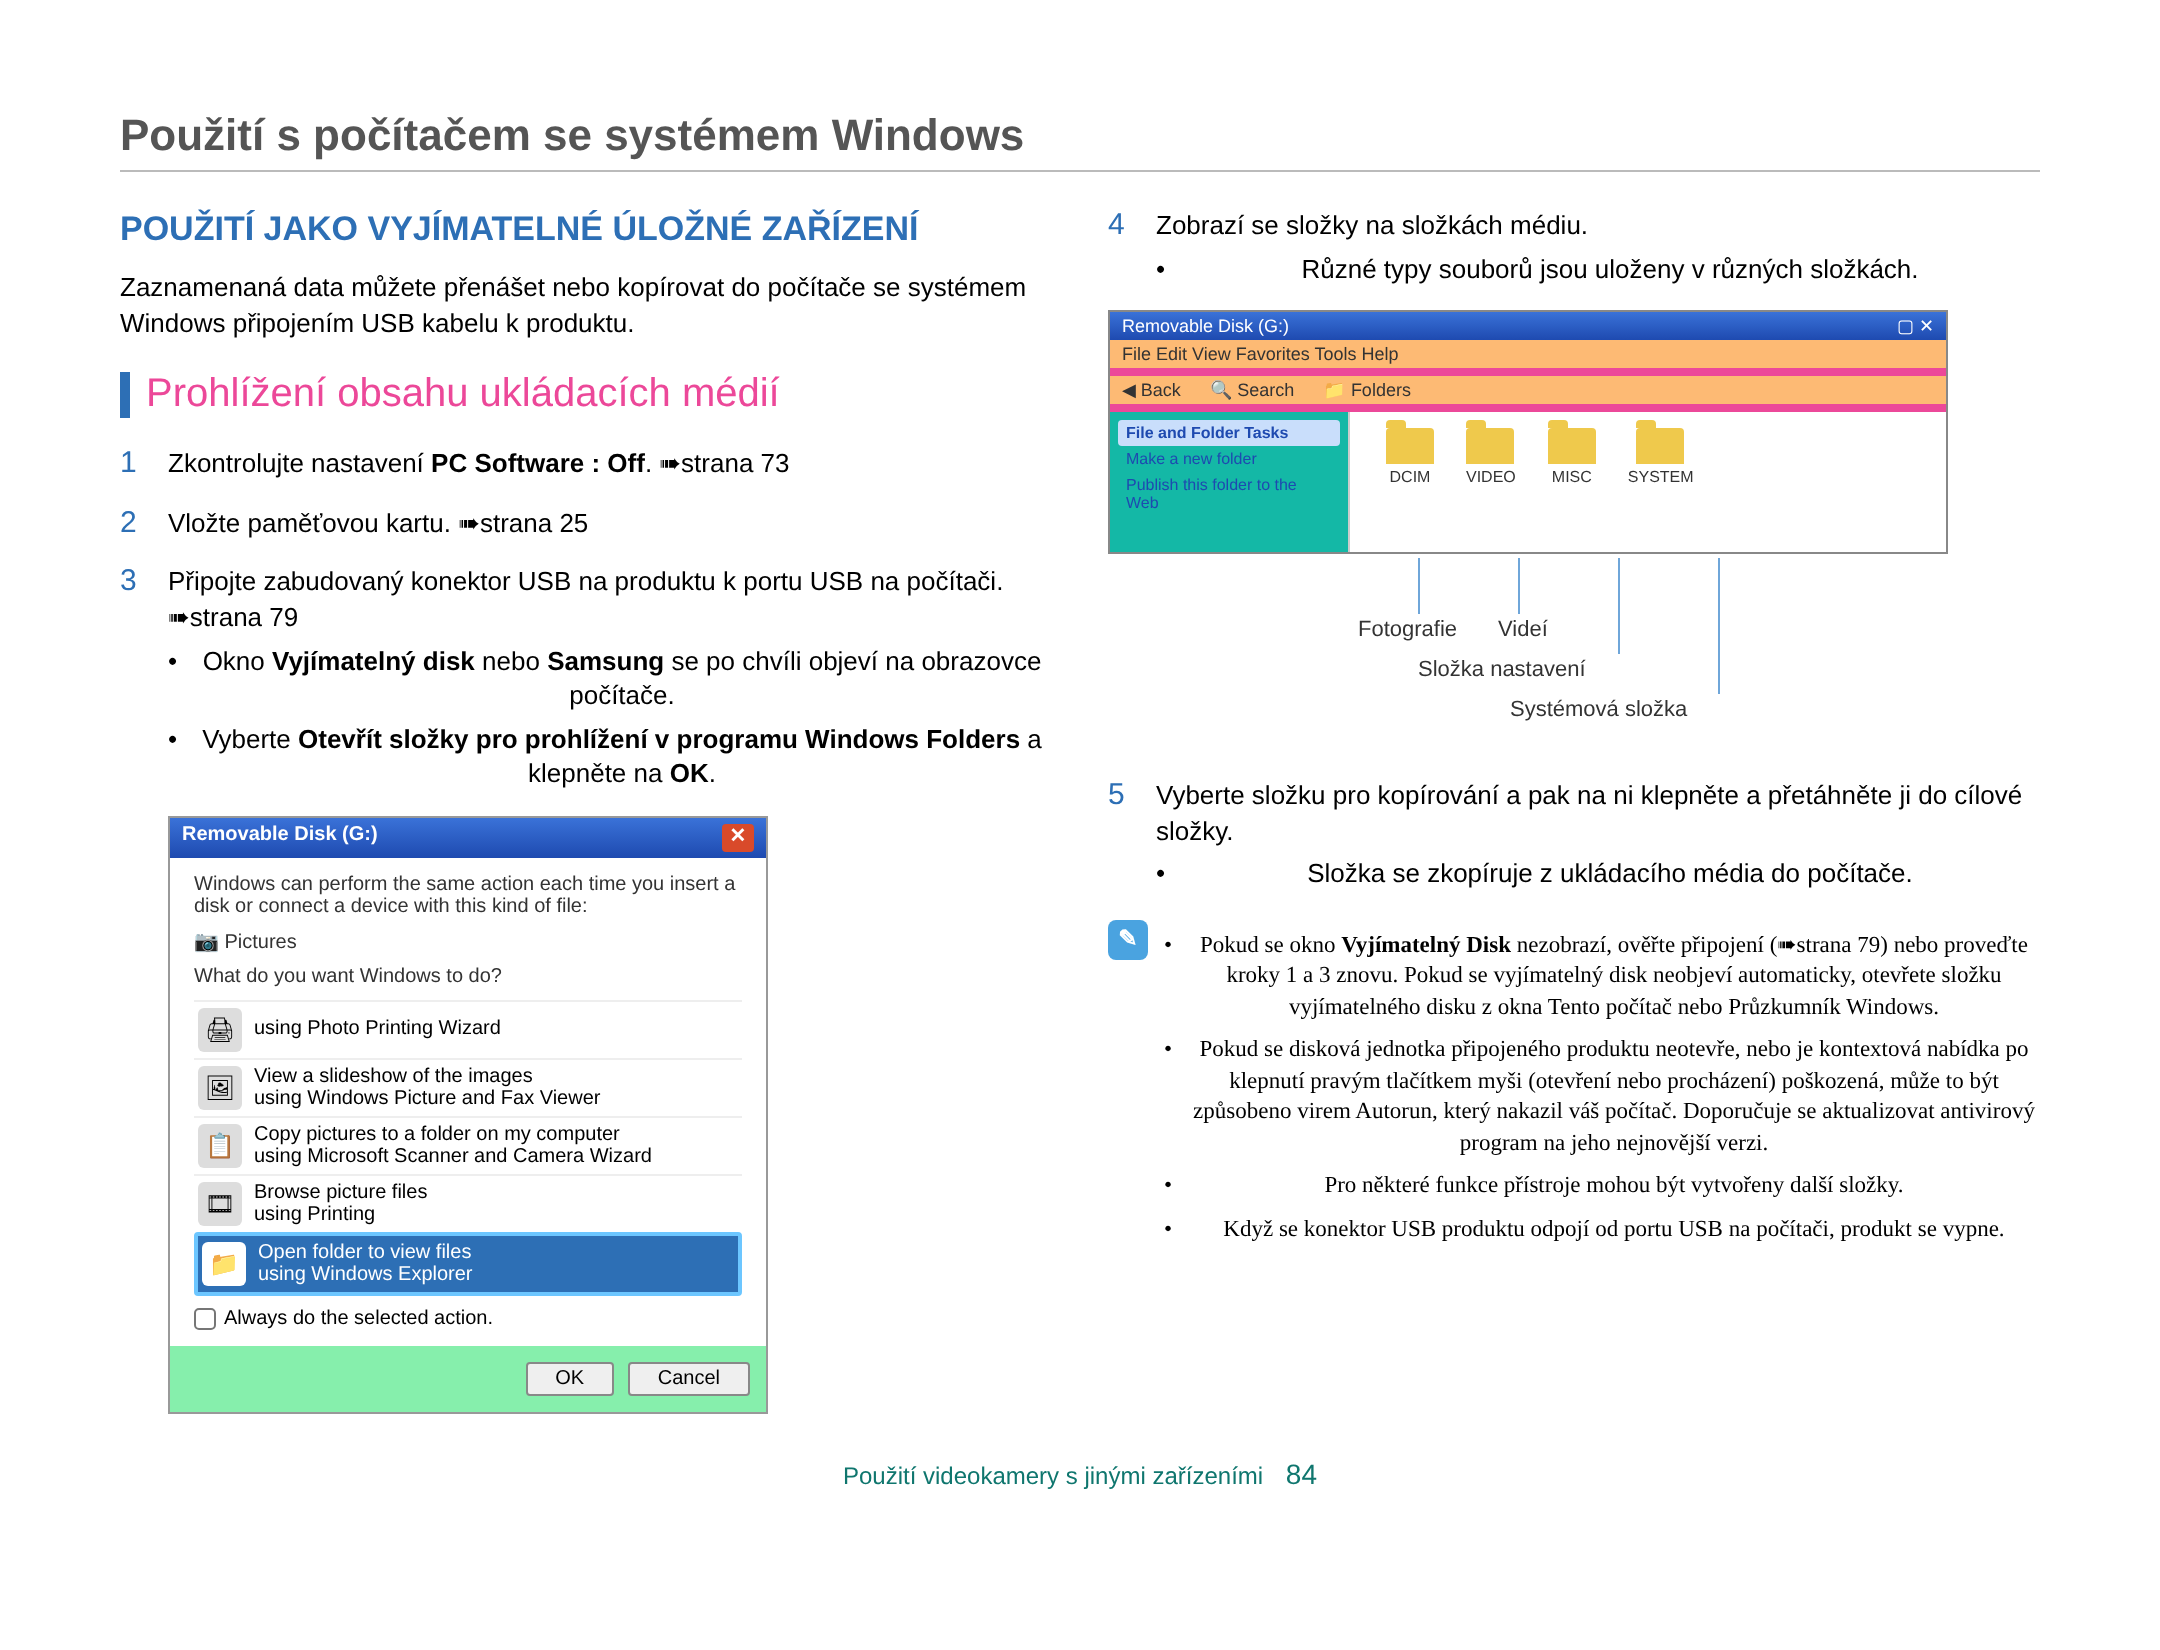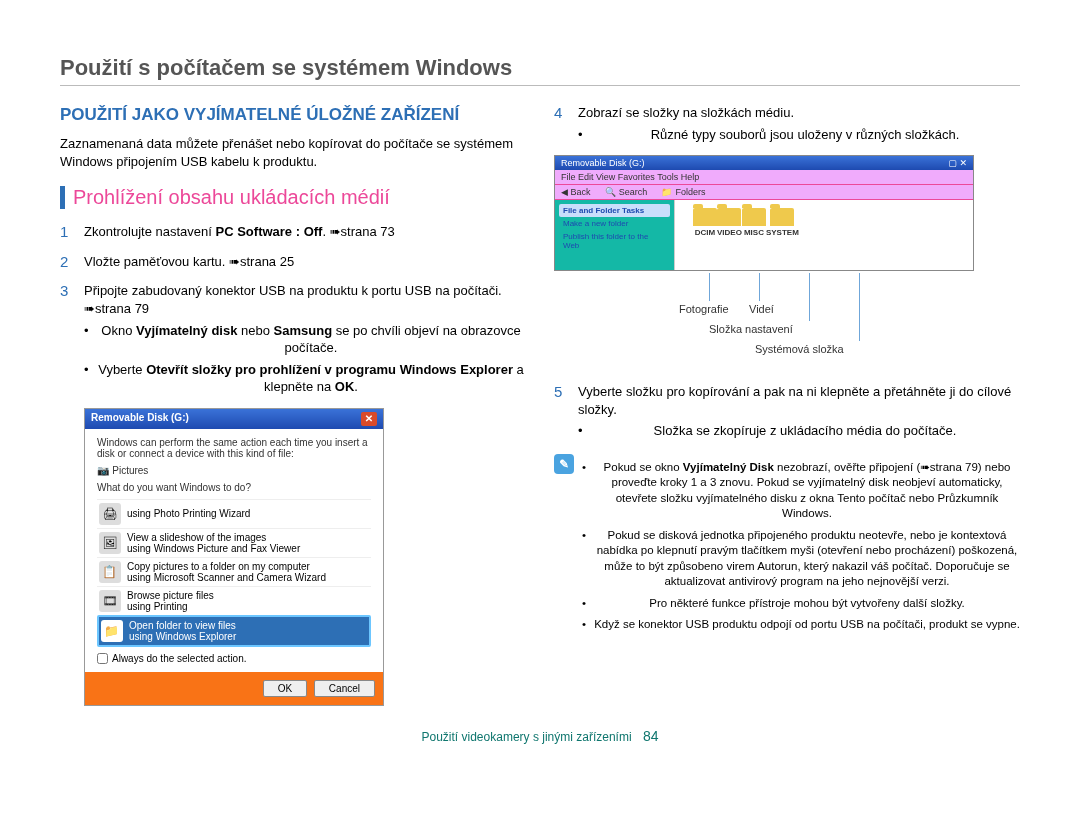--- a/index.html
+++ b/index.html
@@ -57,47 +57,47 @@
     display: flex;
     justify-content: space-between;
     font-weight: bold;
   }
   .dialog-close { background: #d94a2a; color: #fff; width: 16px; height: 14px; text-align: center; line-height: 14px; border-radius: 2px; }
   .dialog-body { padding: 8px 12px; background: #fff; }
   .dialog-body p { margin-bottom: 6px; color: #333; }
   .dlg-opt { display: flex; gap: 6px; align-items: center; padding: 3px 2px; border-top: 1px solid #eee; }
   .dlg-opt .ico { width: 22px; height: 22px; background: #ddd; border-radius: 3px; display: flex; align-items: center; justify-content: center; font-size: 12px; }
   .dlg-opt.highlight { background: #2d6fb5; color: #fff; border: 2px solid #6cc6ff; border-radius: 2px; }
-  .dlg-foot { padding: 8px; text-align: right; background: #f97316; }
+  .dlg-foot { padding: 8px; text-align: right; background: #86efac; }
   .btn { font-size: 10px; padding: 2px 14px; background: #efefef; border: 1px solid #888; border-radius: 2px; margin-left: 4px; }
   .explorer {
     border: 1px solid #888;
     font-size: 9px;
     width: 420px;
     background: #fff;
     margin-bottom: 4px;
   }
   .ex-title { background: linear-gradient(#3a72d8,#1e4ab0); color: #fff; padding: 2px 6px; display:flex; justify-content:space-between; }
-  .ex-menu, .ex-tool { background: #f0abfc; padding: 2px 6px; color:#333; border-bottom:1px solid #ec4899; }
+  .ex-menu, .ex-tool { background: #fdba74; padding: 2px 6px; color:#333; border-bottom:4px solid #ec4899; }
   .ex-tool span { margin-right:6px; }
   .ex-body { display:flex; height:70px; }
   .ex-side { width:120px; background:#14b8a6; border-right:1px solid #ccc; padding:4px; }
   .ex-side .task { background:#c9defb; color:#1e4ab0; font-weight:bold; padding:2px 4px; border-radius:2px; font-size:8px; }
   .ex-side .link { color:#1e4ab0; font-size:8px; padding:2px 4px; }
-  .ex-main { flex:1; display:flex; padding:8px 18px; position:relative;font-weight:bold; }
+  .ex-main { flex:1; display:flex; gap:16px; padding:8px 18px; position:relative; }
   .folder { text-align:center; font-size:8px; color:#333; }
   .folder .fico { width:24px; height:18px; background:#efc94c; border-radius:2px 2px 0 0; margin:0 auto 2px; position:relative; }
   .folder .fico::before { content:""; position:absolute; top:-4px; left:0; width:10px; height:4px; background:#efc94c; border-radius:2px 2px 0 0; }
   .lines { position:relative; width:420px; height:110px; margin-top:-2px; }
   .lbl { position:absolute; font-size:11px; color:#333; white-space:nowrap; }
   .vline { position:absolute; width:1px; background:#6fa6d9; }
   .note-box { display:flex; gap:8px; margin-top:14px; font-size:11.5px; line-height:1.35; }
   .note-ico { width:20px; height:20px; min-width:20px; background:#4aa3e0; border-radius:4px; color:#fff; text-align:center; line-height:20px; font-weight:bold; }
   .note-list { flex:1; }
-  .note-list .sub { padding-left:12px; margin-top:6px; }
+  .note-list .sub { padding-left:12px; margin-top:6px;font-family:Liberation Serif, serif; }
   .footer { text-align:center; margin-top:22px; font-size:12px; color:#0f766e; }
   .footer .pg { margin-left:8px; font-size:14px; }
   .chk { display:flex; align-items:center; gap:4px; margin-top:6px; }
   .chk input { width:11px; height:11px; }
 </style>
 </head>
 <body>
 
 <div class="page-title">Použití s počítačem se systémem Windows</div>
 
@@ -118,21 +118,21 @@
     <div class="step">
       <div class="step-num">2</div>
       <div class="step-body">Vložte paměťovou kartu. ➠strana 25</div>
     </div>
 
     <div class="step">
       <div class="step-num">3</div>
       <div class="step-body">
         <span>Připojte zabudovaný konektor USB na produktu k portu USB na počítači. ➠strana 79</span>
         <div class="sub"><span>Okno </span><b>Vyjímatelný disk</b><span> nebo </span><b>Samsung</b><span> se po chvíli objeví na obrazovce počítače.</span></div>
-        <div class="sub"><span>Vyberte </span><b>Otevřít složky pro prohlížení v programu Windows Explorer</b><span> a klepněte na </span><b>OK</b><span>.</span></div>
+        <div class="sub"><span>Vyberte </span><b>Otevřít složky pro prohlížení v programu Windows Folders</b><span> a klepněte na </span><b>OK</b><span>.</span></div>
       </div>
     </div>
 
     <div class="dialog">
       <div class="dialog-title">
         <span>Removable Disk (G:)</span>
         <span class="dialog-close">✕</span>
       </div>
       <div class="dialog-body">
         <p>Windows can perform the same action each time you insert a disk or connect a device with this kind of file:</p>

